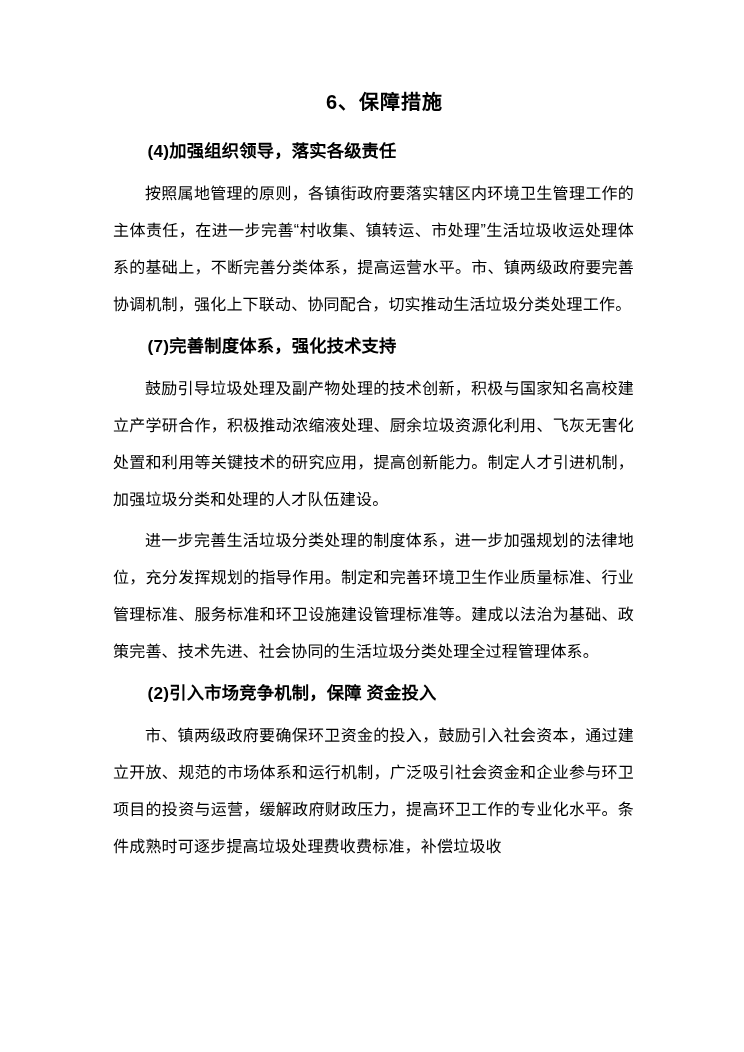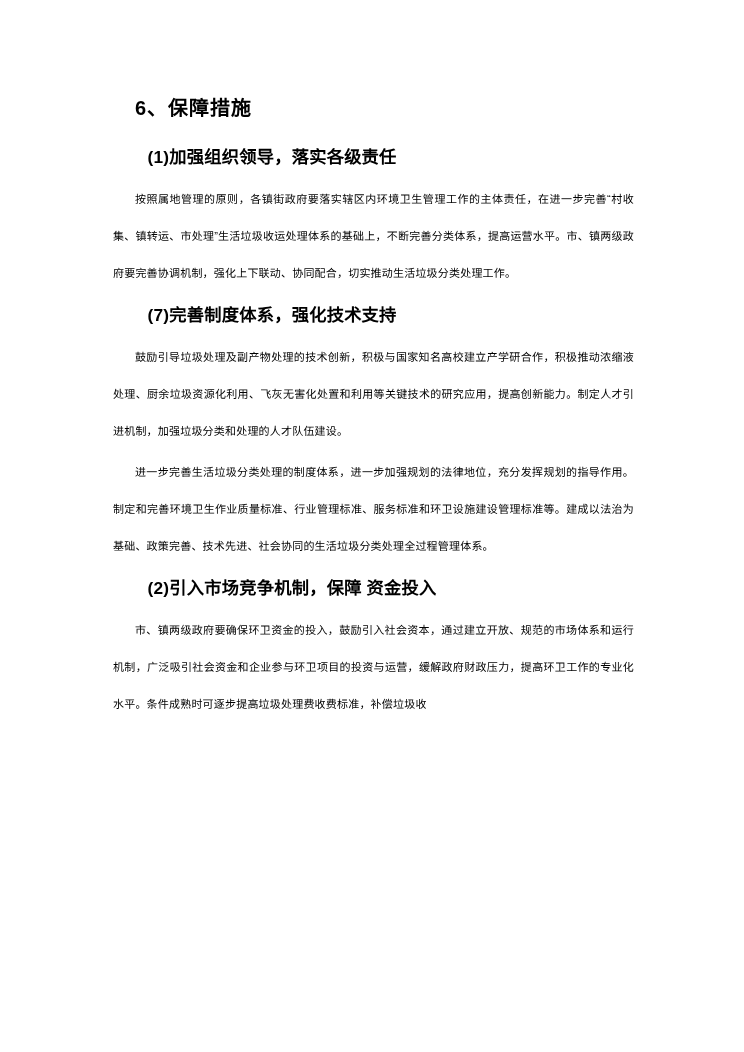--- a/index.html
+++ b/index.html
@@ -24,55 +24,56 @@
     position: absolute;
     left: 113px;
     top: 0;
     width: 521px;
     padding-top: 84px;
   }
   .doc-title {
     font-size: 20px;
     font-weight: bold;
     line-height: 37px;
+    text-align: center;
     text-indent: 22px;      
     letter-spacing: 1px;
-    margin: 6px 0 12px 0;
+    margin: 0 0 12px 0;
   }
   .sec-heading {
     font-size: 17.3px;
     font-weight: bold;
     line-height: 37px;
     text-indent: 2em;
     letter-spacing: 0.2px;
     margin: 5px 0;
     white-space: pre-wrap;
   }
   .para {
-    font-size: 11px;
+    font-size: 16px;
     font-weight: normal;
     line-height: 37px;
     text-indent: 2em;
     text-align: justify;
     text-justify: inter-ideograph;
     letter-spacing: 0.2px;
     margin: 4px 0;
     word-break: normal;
     overflow-wrap: break-word;
   }
 </style>
 </head>
 <body>
 
 <div class="page">
   <div class="content">
 
     <div class="doc-title">6、保障措施</div>
 
-    <div class="sec-heading">(1)加强组织领导，落实各级责任</div>
+    <div class="sec-heading">(4)加强组织领导，落实各级责任</div>
 
     <p class="para">按照属地管理的原则，各镇街政府要落实辖区内环境卫生管理工作的主体责任，在进一步完善“村收集、镇转运、市处理”生活垃圾收运处理体系的基础上，不断完善分类体系，提高运营水平。市、镇两级政府要完善协调机制，强化上下联动、协同配合，切实推动生活垃圾分类处理工作。</p>
 
     <div class="sec-heading">(7)完善制度体系，强化技术支持</div>
 
     <p class="para">鼓励引导垃圾处理及副产物处理的技术创新，积极与国家知名高校建立产学研合作，积极推动浓缩液处理、厨余垃圾资源化利用、飞灰无害化处置和利用等关键技术的研究应用，提高创新能力。制定人才引进机制，加强垃圾分类和处理的人才队伍建设。</p>
 
     <p class="para">进一步完善生活垃圾分类处理的制度体系，进一步加强规划的法律地位，充分发挥规划的指导作用。制定和完善环境卫生作业质量标准、行业管理标准、服务标准和环卫设施建设管理标准等。建成以法治为基础、政策完善、技术先进、社会协同的生活垃圾分类处理全过程管理体系。</p>
 
     <div class="sec-heading">(2)引入市场竞争机制，保障 资金投入</div>

